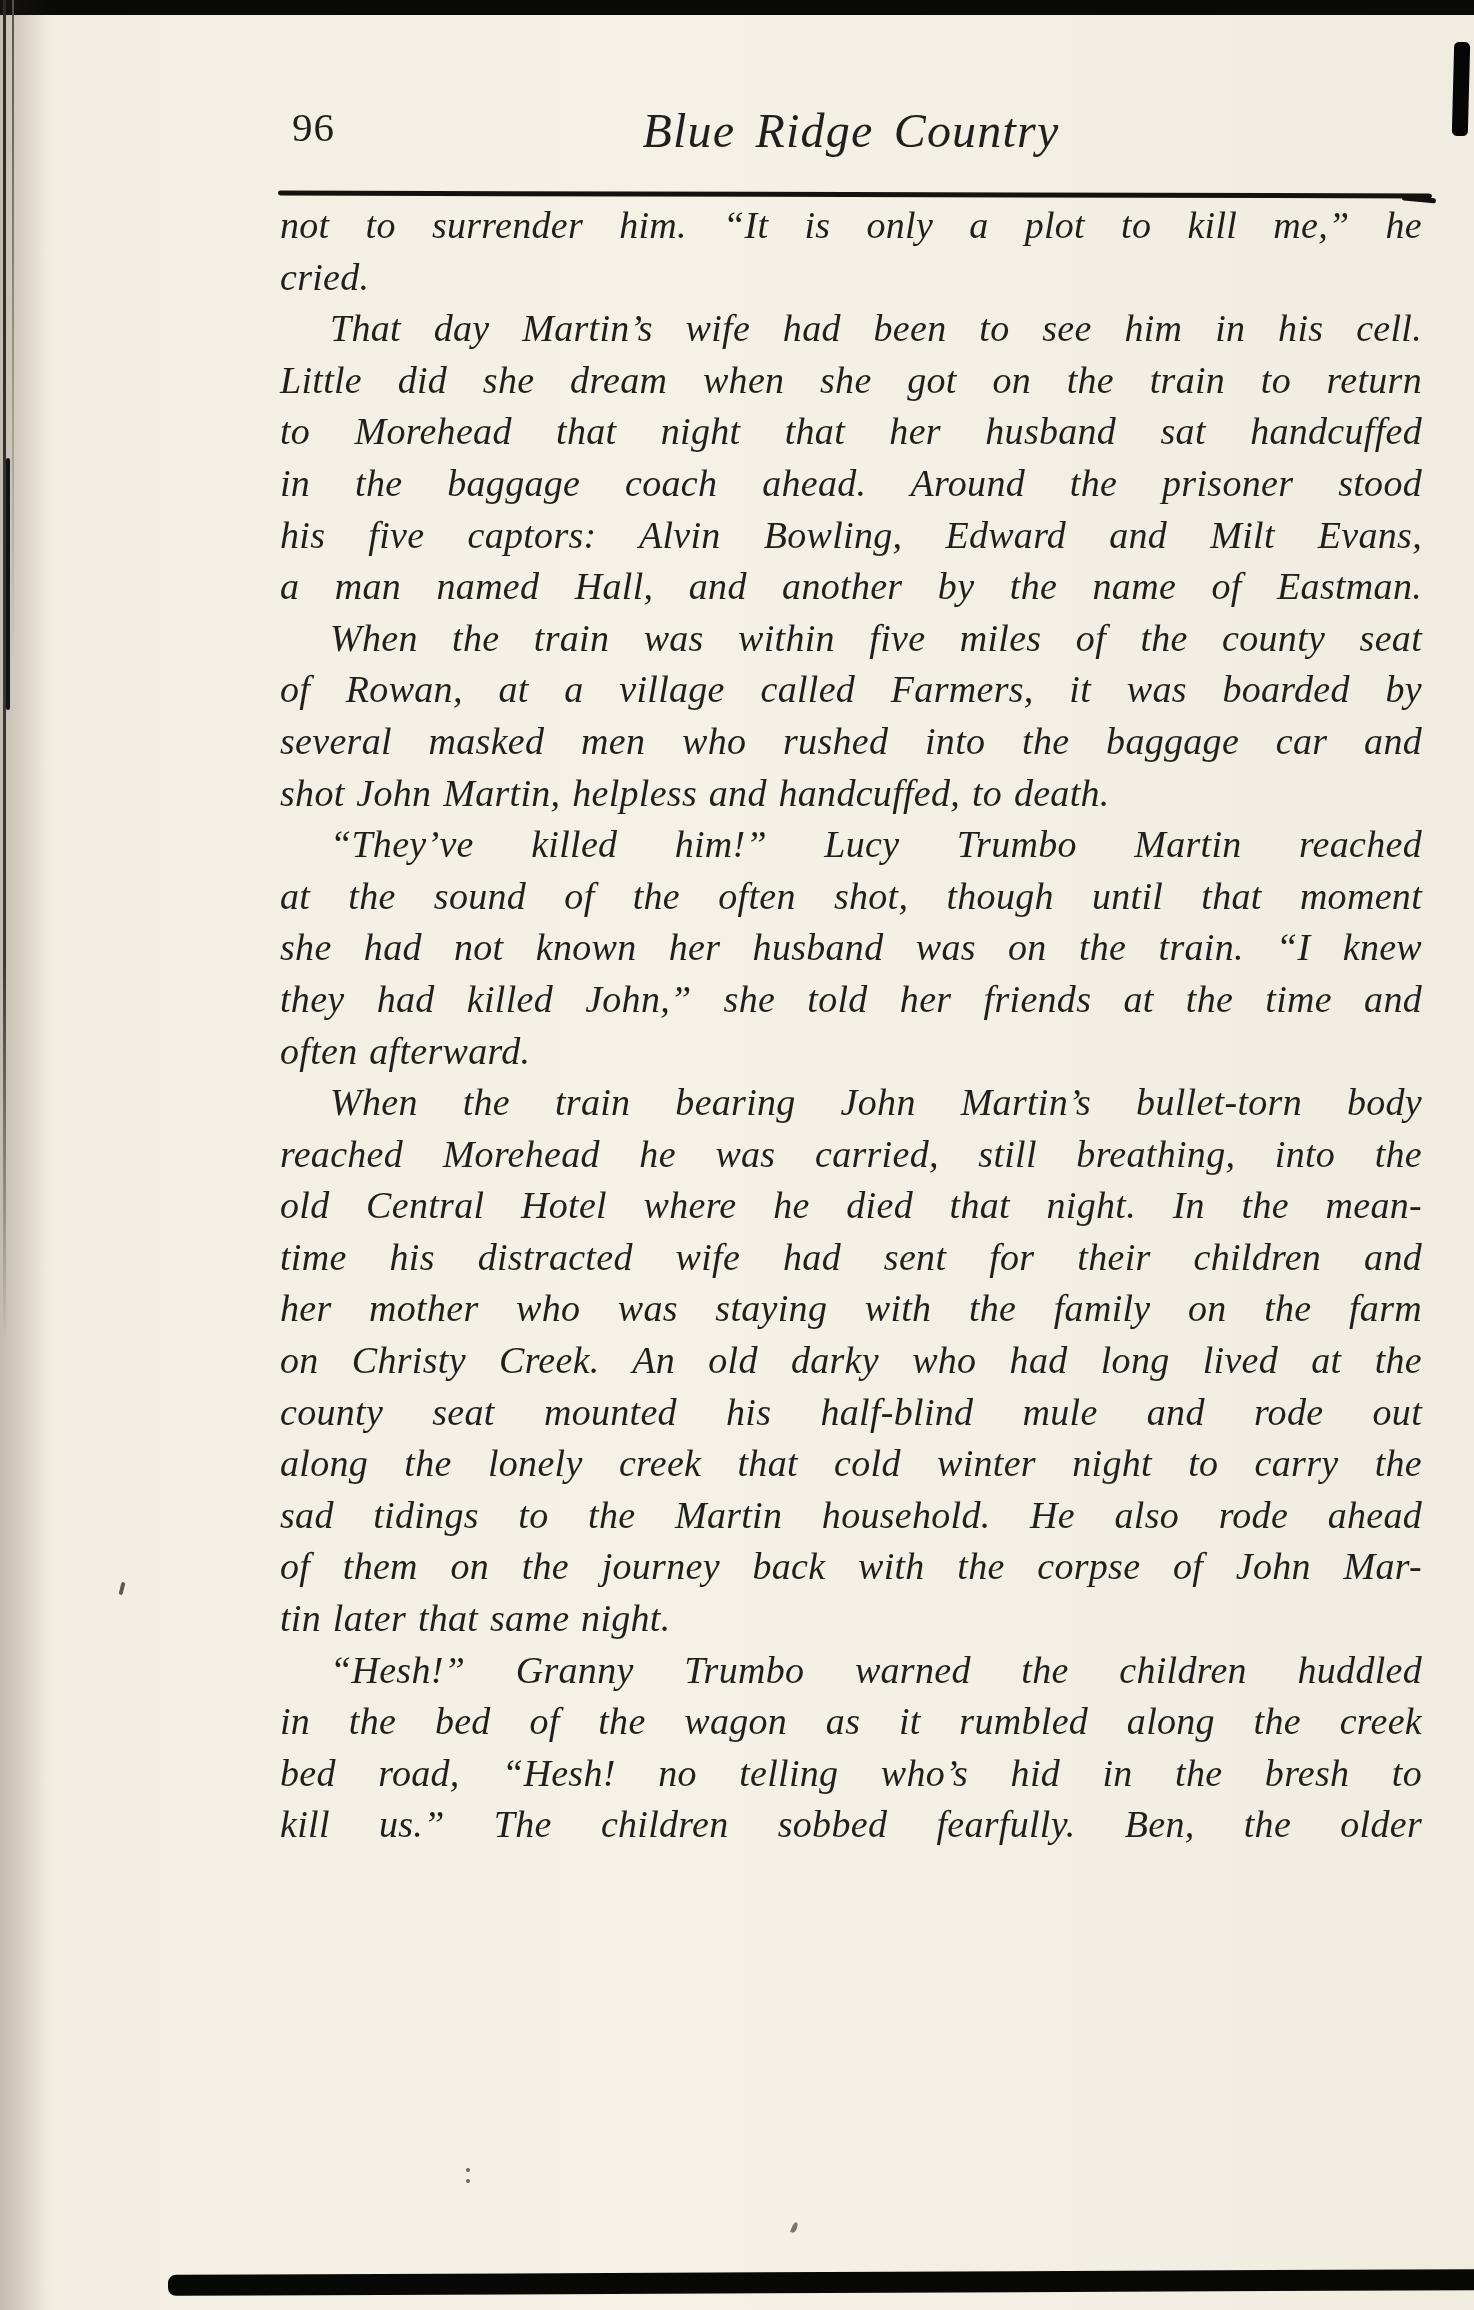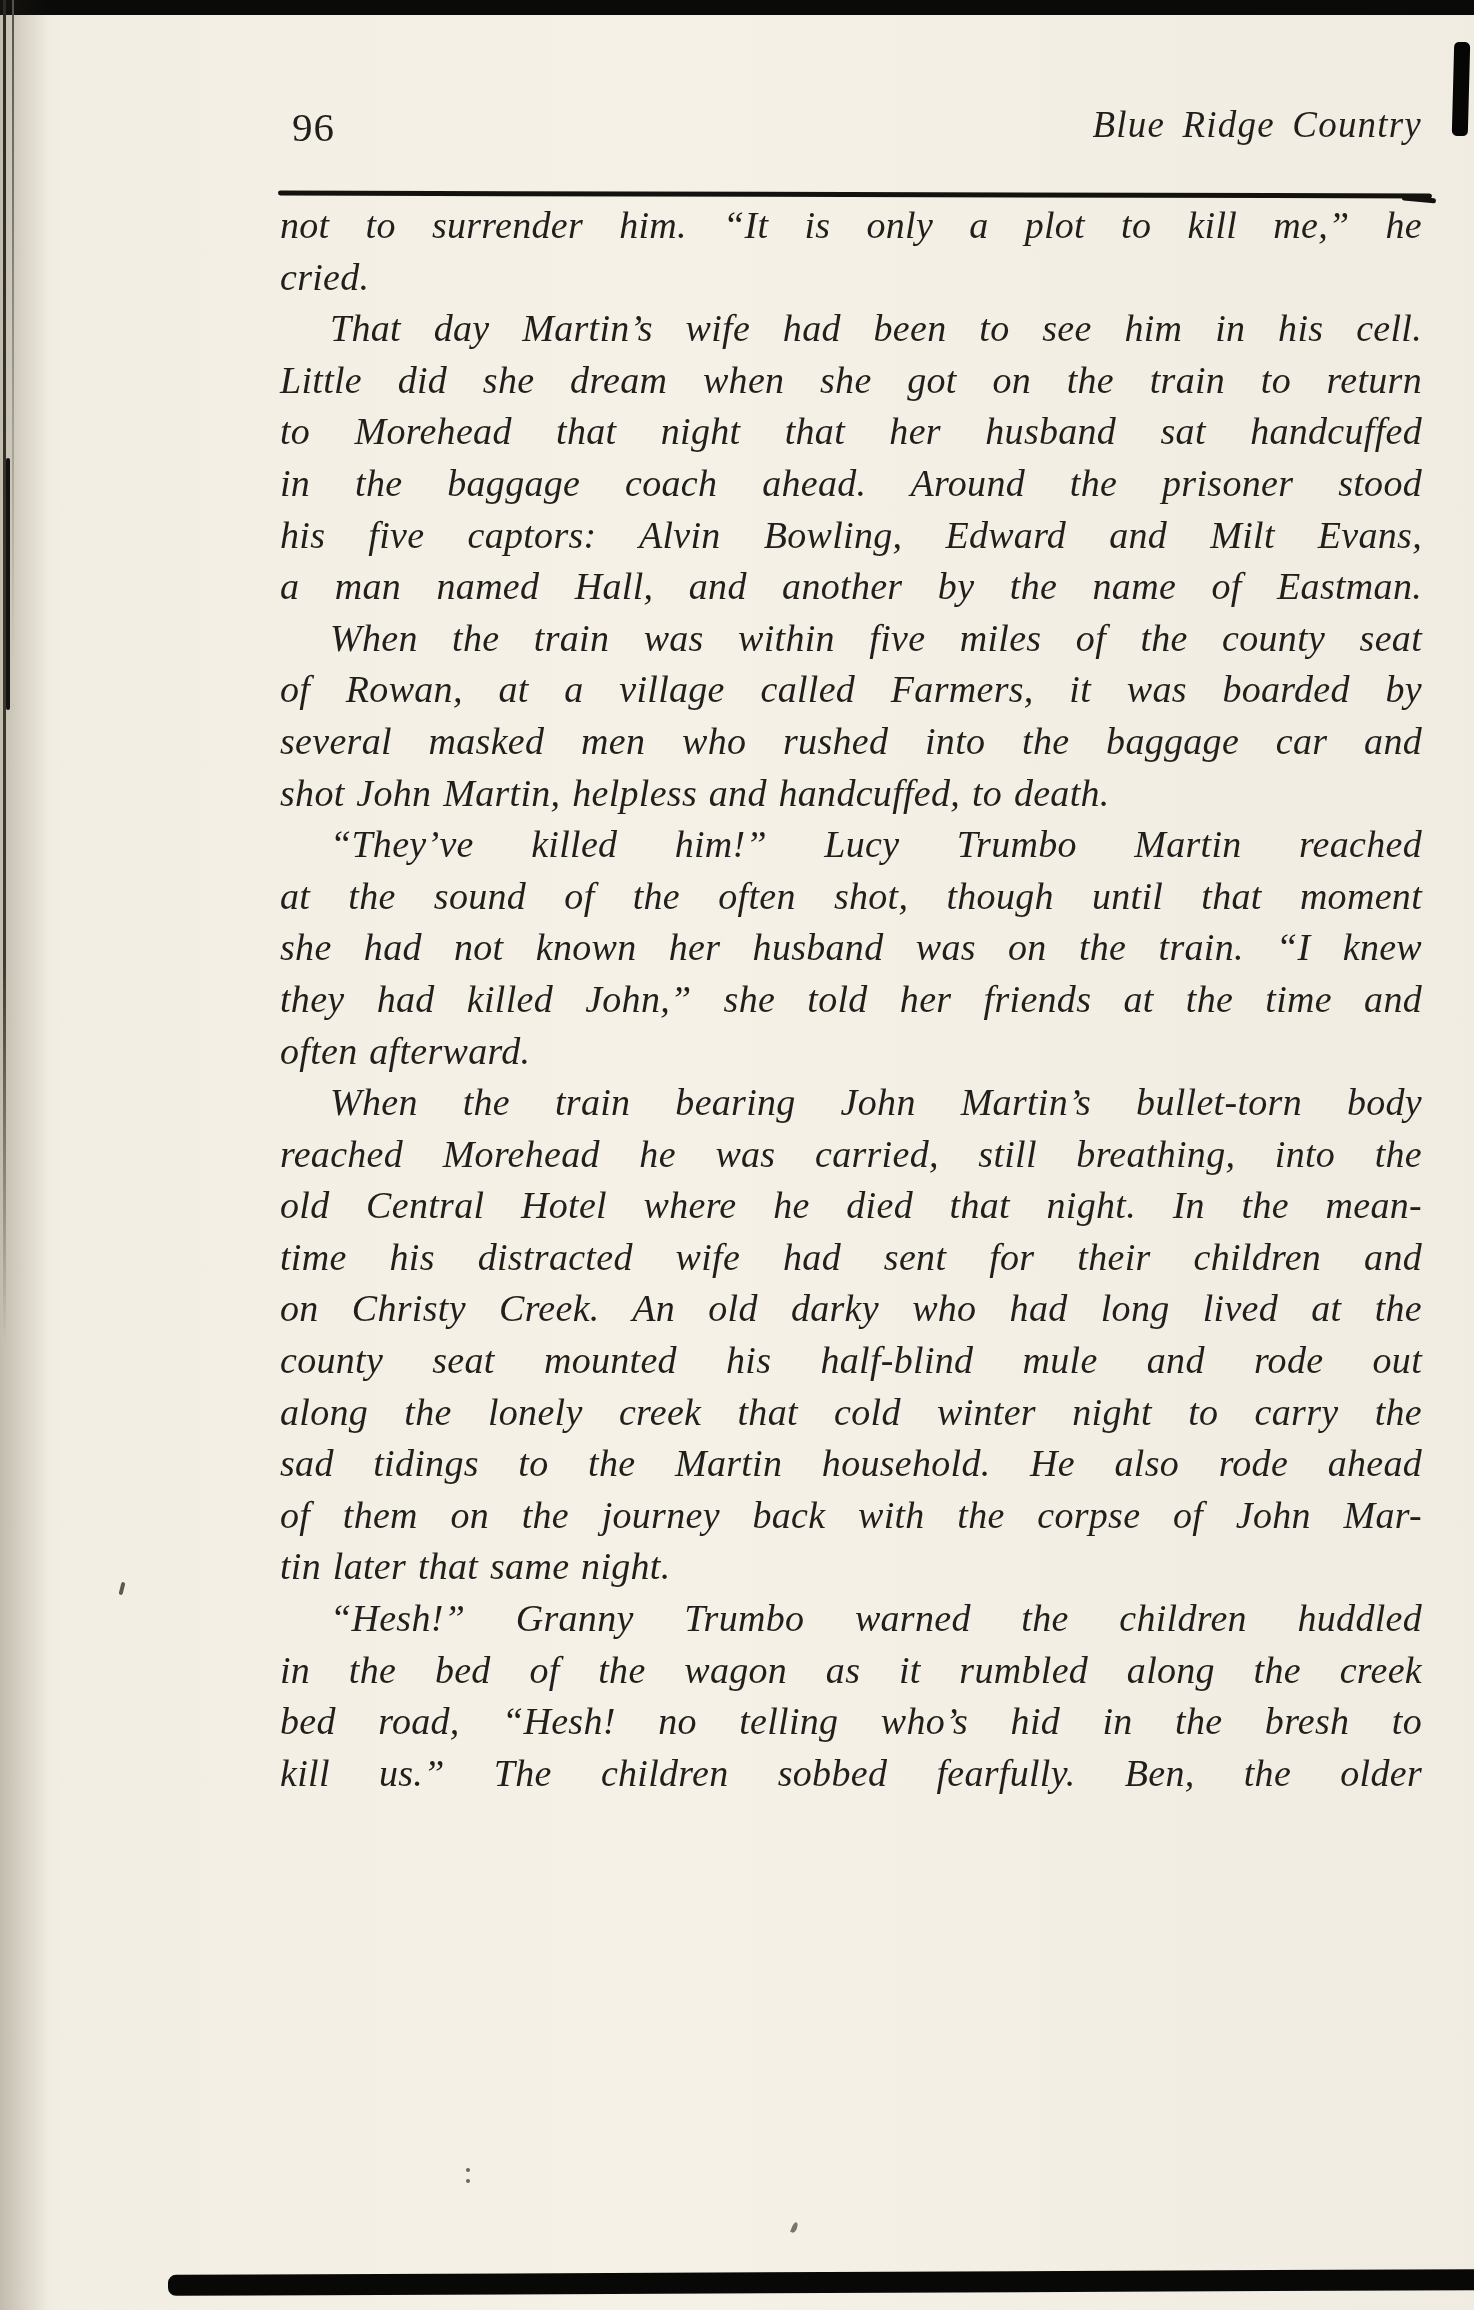--- a/index.html
+++ b/index.html
@@ -68,23 +68,23 @@
   .page-header {
     position: absolute;
     top: 103px; left: 280px; width: 1142px; height: 62px;
   }
   .page-number {
     position: absolute; left: 12px; top: 0;
     font-size: 41px; letter-spacing: 1px;
   }
   .running-title {
     position: absolute; left: 0; right: 0; top: 0;
-    text-align: right;
+    text-align: center;
     font-style: italic;
-    font-size: 37px;
+    font-size: 48px;
     letter-spacing: 1.2px;
     word-spacing: 7px;
   }
   .header-rule {
     position: absolute;
     top: 192px; left: 278px; width: 1154px; height: 5px;
     background: #14120f;
     border-radius: 3px;
     transform: rotate(0.14deg);
   }
@@ -163,20 +163,21 @@
       <div class="line italic">at the sound of the often shot, though until that moment</div>
       <div class="line">she had not known her husband was on the train. “I knew</div>
       <div class="line">they had killed John,” she told her friends at the time and</div>
       <div class="line flush">often afterward.</div>
     </div>
     <div class="paragraph">
       <div class="line indent">When the train bearing John Martin’s bullet-torn body</div>
       <div class="line">reached Morehead he was carried, still breathing, into the</div>
       <div class="line">old Central Hotel where he died that night. In the mean-</div>
       <div class="line">time his distracted wife had sent for their children and</div>
+      <div class="line">her mother who was staying with the family on the farm</div>
       <div class="line">on Christy Creek. An old darky who had long lived at the</div>
       <div class="line">county seat mounted his half-blind mule and rode out</div>
       <div class="line">along the lonely creek that cold winter night to carry the</div>
       <div class="line">sad tidings to the Martin household. He also rode ahead</div>
       <div class="line">of them on the journey back with the corpse of John Mar-</div>
       <div class="line flush">tin later that same night.</div>
     </div>
     <div class="paragraph">
       <div class="line indent">“Hesh!” Granny Trumbo warned the children huddled</div>
       <div class="line">in the bed of the wagon as it rumbled along the creek</div>

